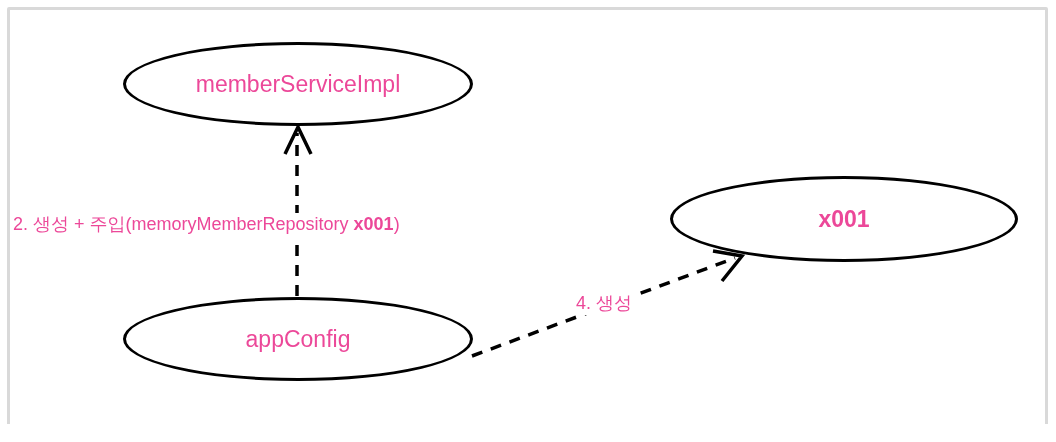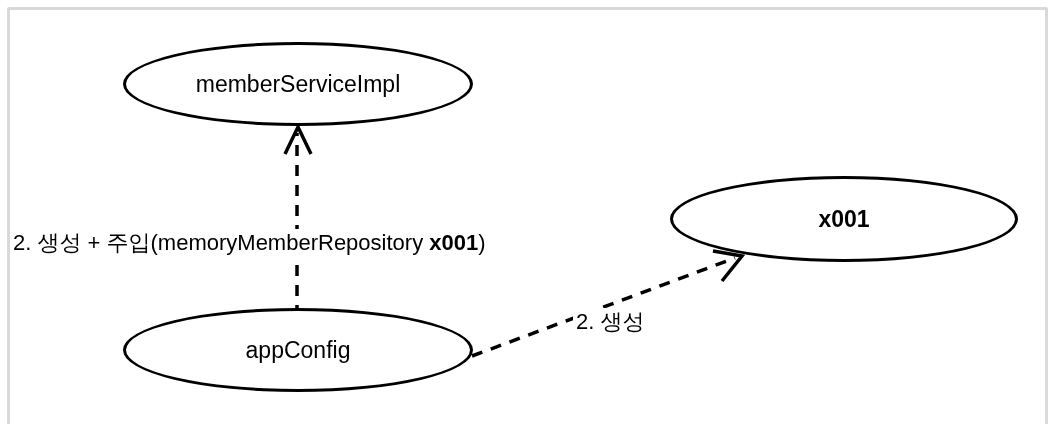--- a/index.html
+++ b/index.html
@@ -2,21 +2,21 @@
 <html><head>
 <meta charset="utf-8">
 <style>
   html, body { margin: 0; padding: 0; background: #ffffff; }
   .canvas {
     position: relative;
     width: 1056px;
     height: 424px;
     background: #ffffff;
     font-family: "Liberation Sans", "DejaVu Sans", sans-serif;
-    color: #000000;
+    color: #ec4899;
     overflow: hidden;
   }
   .frame {
     position: absolute;
     left: 7px; top: 7px;
     width: 1041px; height: 429px;
     box-sizing: border-box;
     border: 3px solid #d9d9d9;
     border-radius: 2px;
     background: transparent;
@@ -50,25 +50,24 @@
     align-items: center;
     justify-content: center;
     text-align: center;
     font-size: 23px;
     line-height: 1.25;
   }
   .node .instance-line { font-weight: bold; }
   .edge-label {
     position: absolute;
     background: #ffffff;
-    font-size: 22px;
+    font-size: 18px;
     line-height: 1.15;
     white-space: nowrap;
     padding: 1px 3px;
-    margin-top: 16px;
   }
 </style>
 </head>
 <body>
 
 <div class="canvas">
 
   <div class="frame"></div>
 
   <svg class="edges-layer" viewBox="0 0 1056 442" xmlns="http://www.w3.org/2000/svg">
@@ -81,25 +80,25 @@
   </svg>
 
   <div class="node" style="left:123px; top:42px; width:350px; height:84px;">
     <span>memberServiceImpl</span>
   </div>
 
   <div class="node" style="left:670px; top:176px; width:348px; height:86px;">
     <span class="instance-line">x001</span>
   </div>
 
-  <div class="node" style="left:123px; top:308px; width:350px; height:84px;">
+  <div class="node" style="left:123px; top:297px; width:350px; height:84px;">
     <span>appConfig</span>
   </div>
 
   <div class="edge-label" style="left:10px; top:213px;">
     <span>2. 생성 + 주입(memoryMemberRepository </span><b>x001</b><span>)</span>
   </div>
 
   <div class="edge-label" style="left:573px; top:292px;">
-    <span>2. 생성</span>
+    <span>4. 생성</span>
   </div>
 
 </div>
 
 </body></html>

